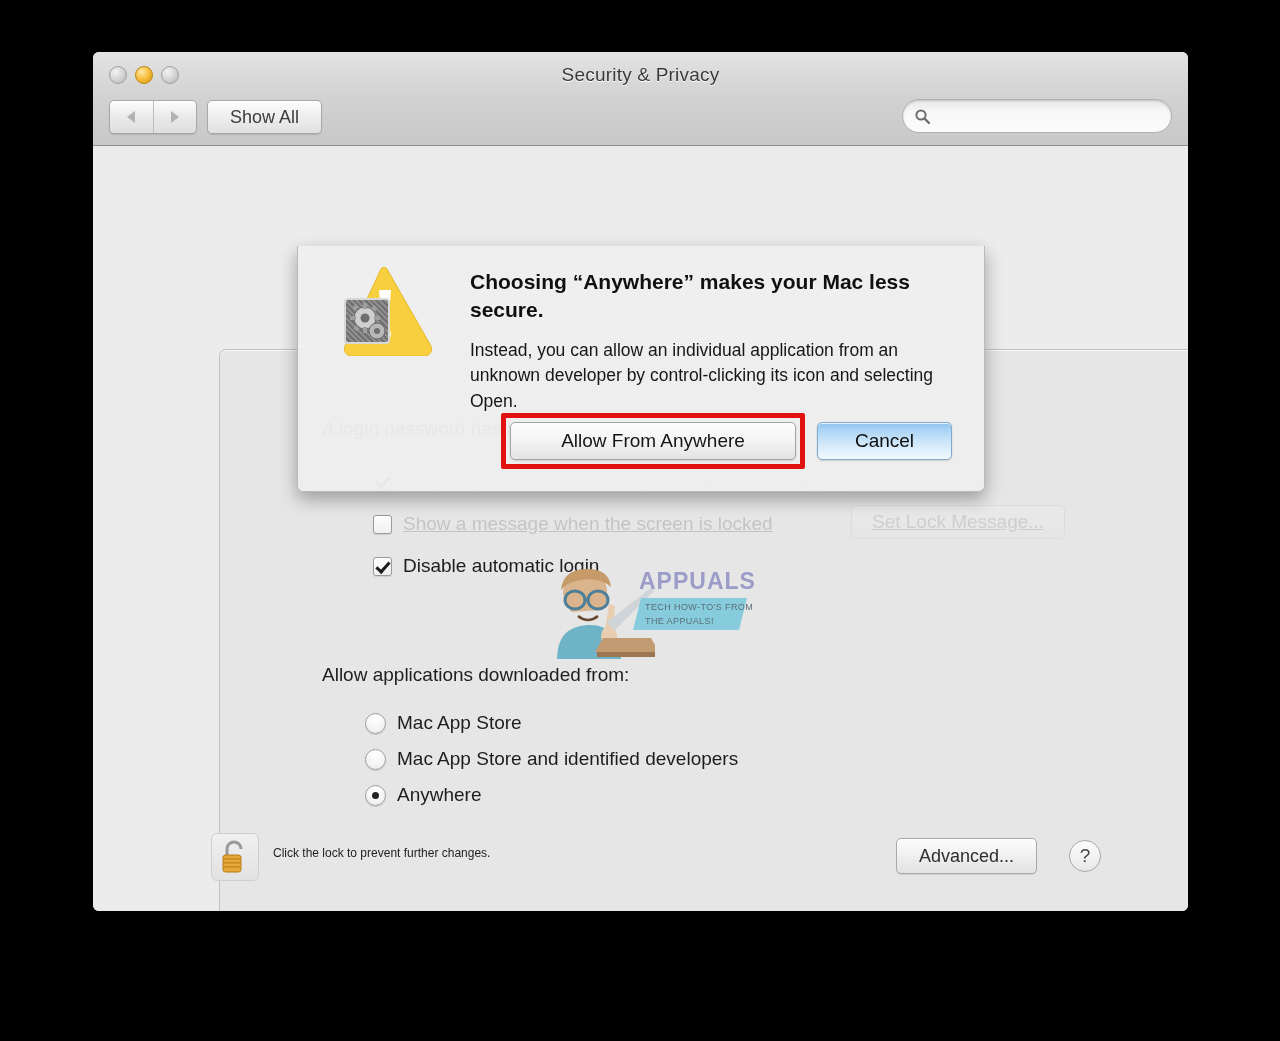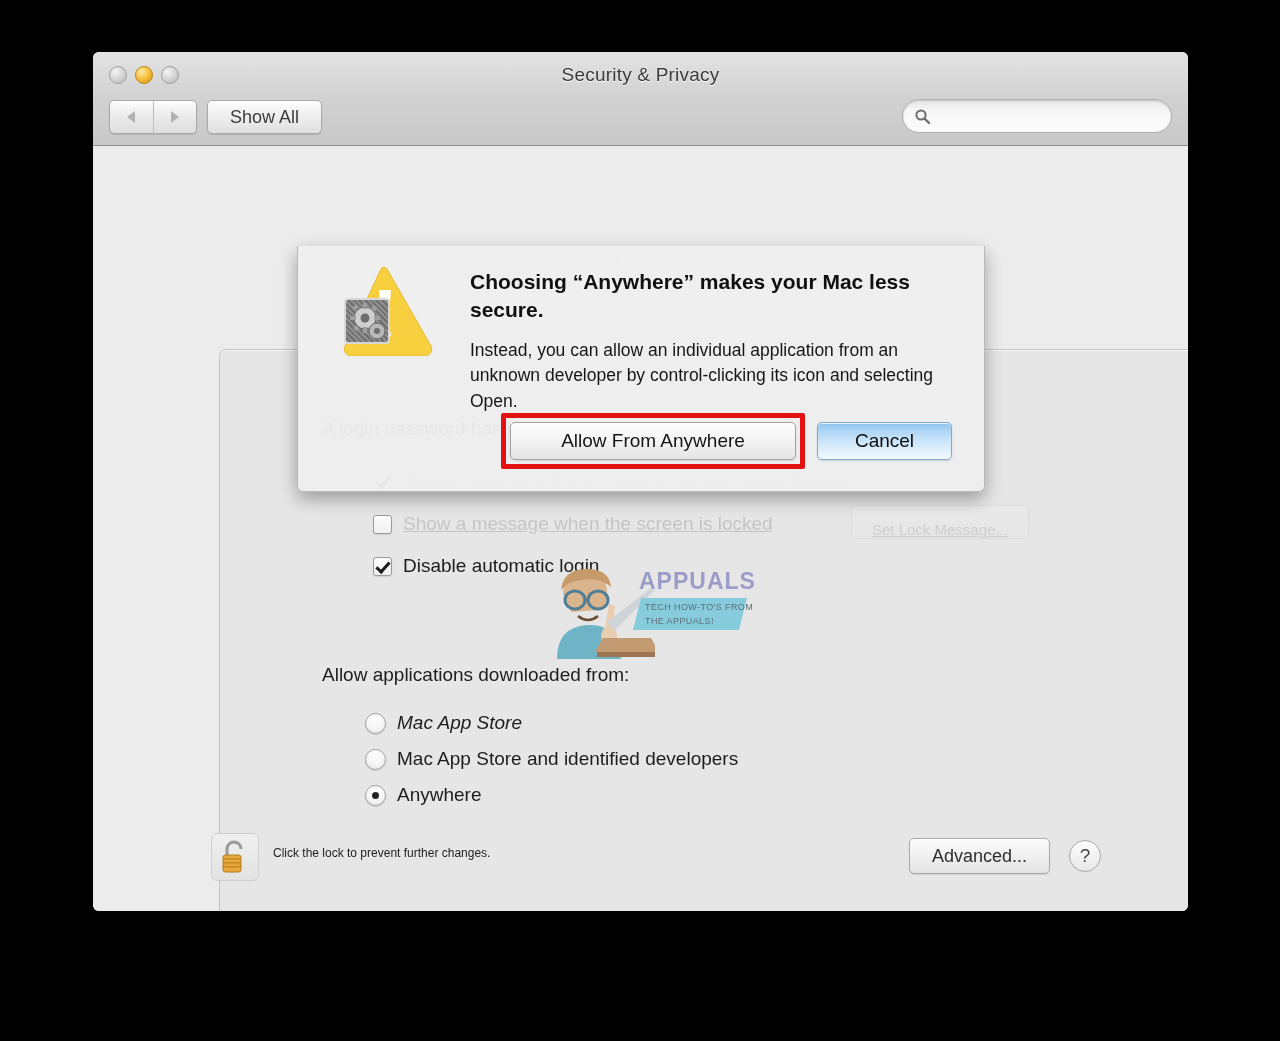--- a/index.html
+++ b/index.html
@@ -235,26 +235,26 @@
   #ck-message { left: 153px; top: 163px; }
   #ck-autologin { left: 153px; top: 205px; }
 
   #lockmsg-btn {
     position: absolute;
     left: 631px;
     top: 155px;
     height: 34px;
     padding: 0 20px;
     display: flex;
-    align-items: flex-end;
+    align-items: center;
     border-radius: 5px;
     background: linear-gradient(to bottom, #fdfdfd, #e6e6e6);
     border: 1px solid #b0b0b0;
     box-sizing: border-box;
-    font-size: 15px;
+    font-size: 19px;
     color: #5b5b5b;
   }
 
   #allow-label { left: 102px; top: 314px; }
 
   .rd-row {
     position: absolute;
     display: flex;
     align-items: center;
   }
@@ -275,21 +275,21 @@
     width: 7px; height: 7px;
     border-radius: 50%;
     background: #232323;
   }
   .rd-label {
     margin-left: 11px;
     font-size: 19px;
     color: #1d1d1d;
     white-space: nowrap;
   }
-  #rd-mas   { left: 145px; top: 362px; font-style: italic; }
+  #rd-mas   { left: 145px; top: 362px; }
   #rd-masid { left: 145px; top: 398px; }
   #rd-any   { left: 145px; top: 434px; }
 
   
   #bottombar {
     position: absolute;
     left: 0; right: 0;
     bottom: 0;
     height: 85px;
   }
@@ -309,21 +309,21 @@
   }
   #lock-text {
     position: absolute;
     left: 180px;
     top: 20px;
     font-size: 12px;
     color: #1d1d1d;
   }
   #advanced-btn {
     position: absolute;
-    right: 138px;
+    right: 151px;
     top: 12px;
     height: 36px;
     padding: 0 22px;
     display: flex;
     align-items: center;
     border-radius: 5px;
     background: linear-gradient(to bottom, #fdfdfd 0%, #efefef 52%, #e2e2e2 100%);
     border: 1px solid #a9a9a9;
     box-sizing: border-box;
     font-size: 18px;

